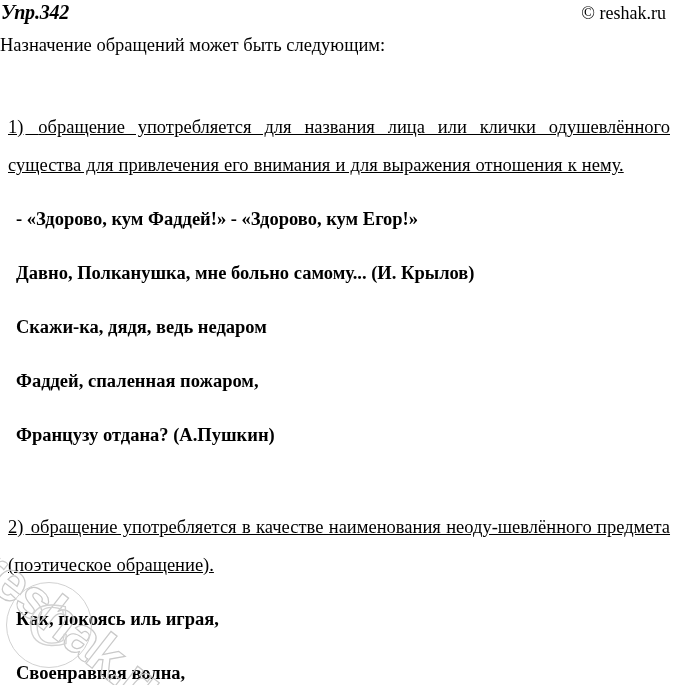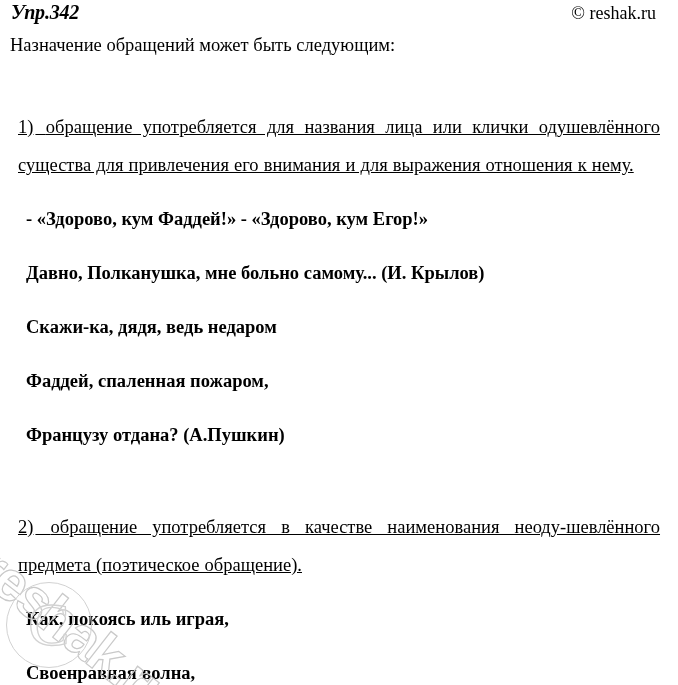--- a/index.html
+++ b/index.html
@@ -13,21 +13,21 @@
     position: relative;
     overflow: hidden;
     font-family: "Liberation Serif", "DejaVu Serif", serif;
     color: #000000;
     -webkit-font-smoothing: antialiased;
   }
 
   .page {
     position: absolute;
     inset: 0;
-    padding: 0 10px;
+    padding: 0 0;
     box-sizing: border-box;
   }
 
   
   .header {
     position: relative;
     height: 28px;
   }
   .ex-title {
     position: absolute;

